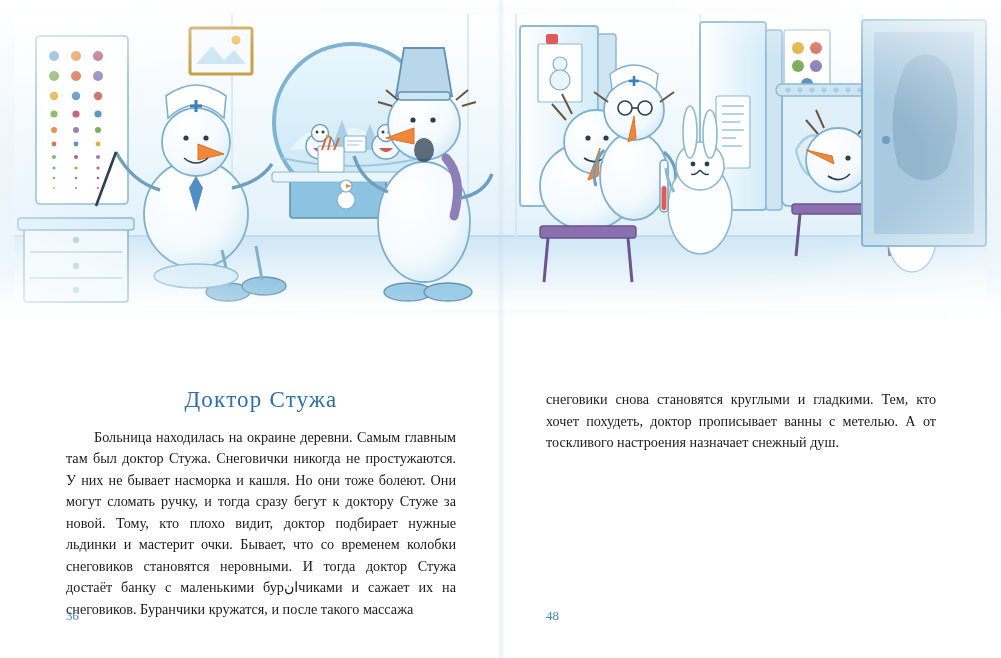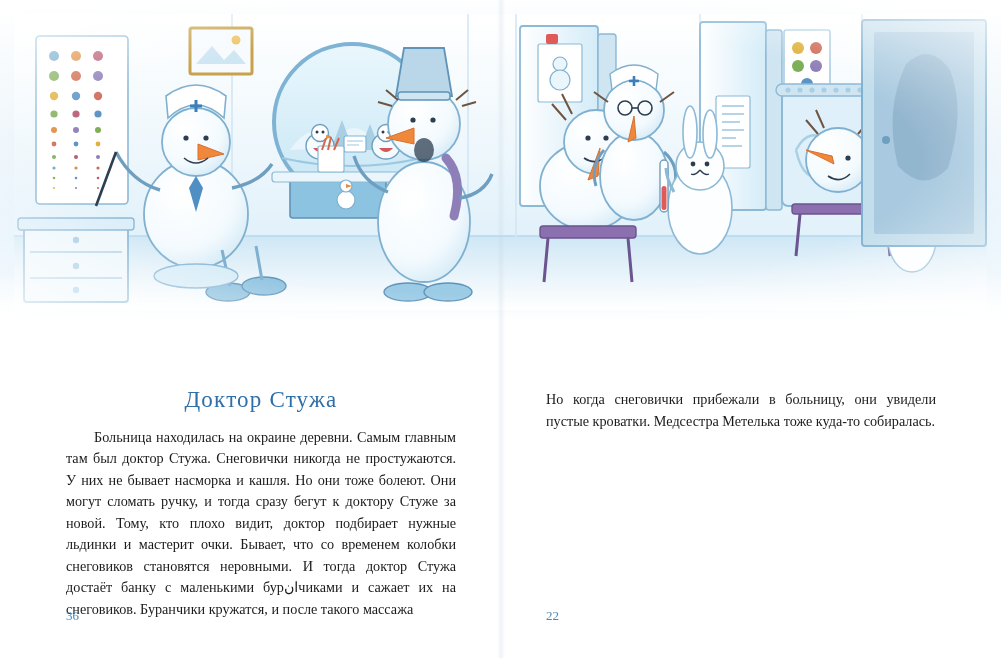--- a/index.html
+++ b/index.html
@@ -385,17 +385,17 @@
 
   <div class="spine"></div>
 
   <div class="col col-left">
     <h1 class="story-title">Доктор  Стужа</h1>
     <p class="para">Больница находилась на окраине деревни. Самым главным там был доктор Стужа. Снеговички никогда не простужаются. У них не бывает насморка и кашля. Но они тоже болеют. Они могут сломать ручку, и тогда сразу бегут к доктору Стуже за новой. Тому, кто плохо видит, доктор подбирает нужные льдинки и мастерит очки. Бывает, что со временем колобки снеговиков становятся неровными. И тогда доктор Стужа достаёт банку с маленькими бурانчиками и сажает их на снеговиков. Буранчики кружатся, и после такого массажа</p>
   </div>
   <div class="folio folio-left">36</div>
 
   <div class="col col-right">
-    <p class="para">Но когда снеговички прибежали в больницу, они увидели пустые кроватки. Медсестра Метелька тоже куда-то собиралась.</p>
+    <p class="para">снеговики снова становятся круглыми и гладкими. Тем, кто хочет похудеть, доктор прописывает ванны с метелью. А от тоскливого настроения назначает снежный душ.</p>
   </div>
-  <div class="folio folio-right">22</div>
+  <div class="folio folio-right">48</div>
 
 </div>
 
 </body></html>

